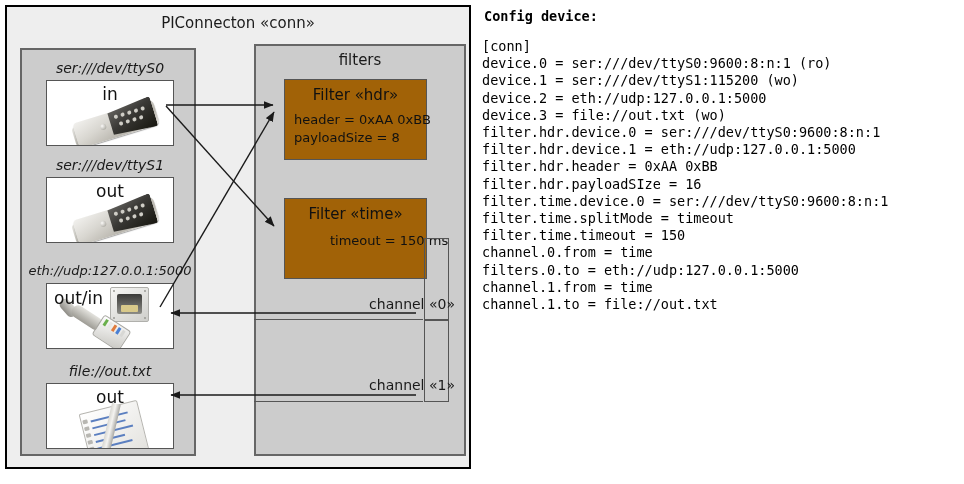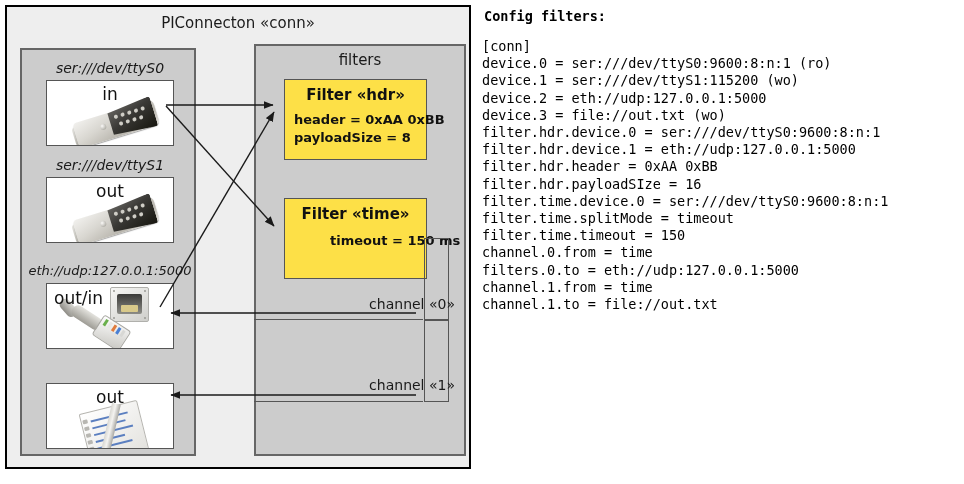--- a/index.html
+++ b/index.html
@@ -98,23 +98,22 @@
   .notepad .pencil{position:absolute;left:22px;top:-4px;width:9px;height:56px;
        transform:rotate(27deg);
        background:linear-gradient(90deg,#d8d7d2,#f4f3f0 45%,#a9a8a3);
        border-radius:1px;}
   .notepad .pencil:after{content:"";position:absolute;left:0;bottom:-8px;
        width:0;height:0;border-left:4.5px solid transparent;
        border-right:4.5px solid transparent;border-top:9px solid #4a4a46;}
 
   
   .filter-box{
-    position:absolute;background:#fde047;border:1.5px solid #555555;
+    position:absolute;background:#a16207;border:1.5px solid #555555;
     box-sizing:border-box;
-    font-weight:bold;
   }
   .filter-title{
     position:absolute;left:0;top:6px;width:100%;text-align:center;
     font-size:15px;color:#111111;
   }
   .filter-prop{
     position:absolute;left:9px;font-size:13px;color:#111111;white-space:nowrap;
   }
 
   
@@ -215,20 +214,21 @@
               <i style="left:3px;background:#6ab04c;"></i>
               <i style="left:8px;background:#e8e8e6;"></i>
               <i style="left:13px;background:#e07c3e;"></i>
               <i style="left:18px;background:#4a7fd4;"></i>
               <i style="left:23px;background:#d8d8d5;"></i>
             </span>
           </span>
         </span>
       </div>
 
+      <div class="dev-label" style="top:313px;">file://out.txt</div>
       <div class="dev-card" style="left:24px;top:333px;width:128px;height:66px;">
         <span class="dev-io center">out</span>
         <span class="notepad">
           <i class="sheet"></i>
           <i class="ring" style="top:7px;"></i>
             <i class="ring" style="top:14px;"></i>
           <i class="ring" style="top:21px;"></i>
             <i class="ring" style="top:28px;"></i>
           <i class="ring" style="top:35px;"></i>
           <i class="rule" style="top:9px;width:38px;"></i>
@@ -282,21 +282,21 @@
 
       <path d="M160,307 L274,112"></path>
 
       <path d="M416,313 L171,313"></path>
 
       <path d="M416,395 L171,395"></path>
     </g>
   </svg>
 
   <div id="config">
-    <div id="config-heading">Config filters:</div>
+    <div id="config-heading">Config device:</div>
     <ul id="config-lines">
         <li>[conn]</li>
         <li>device.0 = ser:///dev/ttyS0:9600:8:n:1 (ro)</li>
         <li>device.1 = ser:///dev/ttyS1:115200 (wo)</li>
         <li>device.2 = eth://udp:127.0.0.1:5000</li>
         <li>device.3 = file://out.txt (wo)</li>
         <li>filter.hdr.device.0 = ser:///dev/ttyS0:9600:8:n:1</li>
         <li>filter.hdr.device.1 = eth://udp:127.0.0.1:5000</li>
         <li>filter.hdr.header = 0xAA 0xBB</li>
         <li>filter.hdr.payloadSIze = 16</li>

